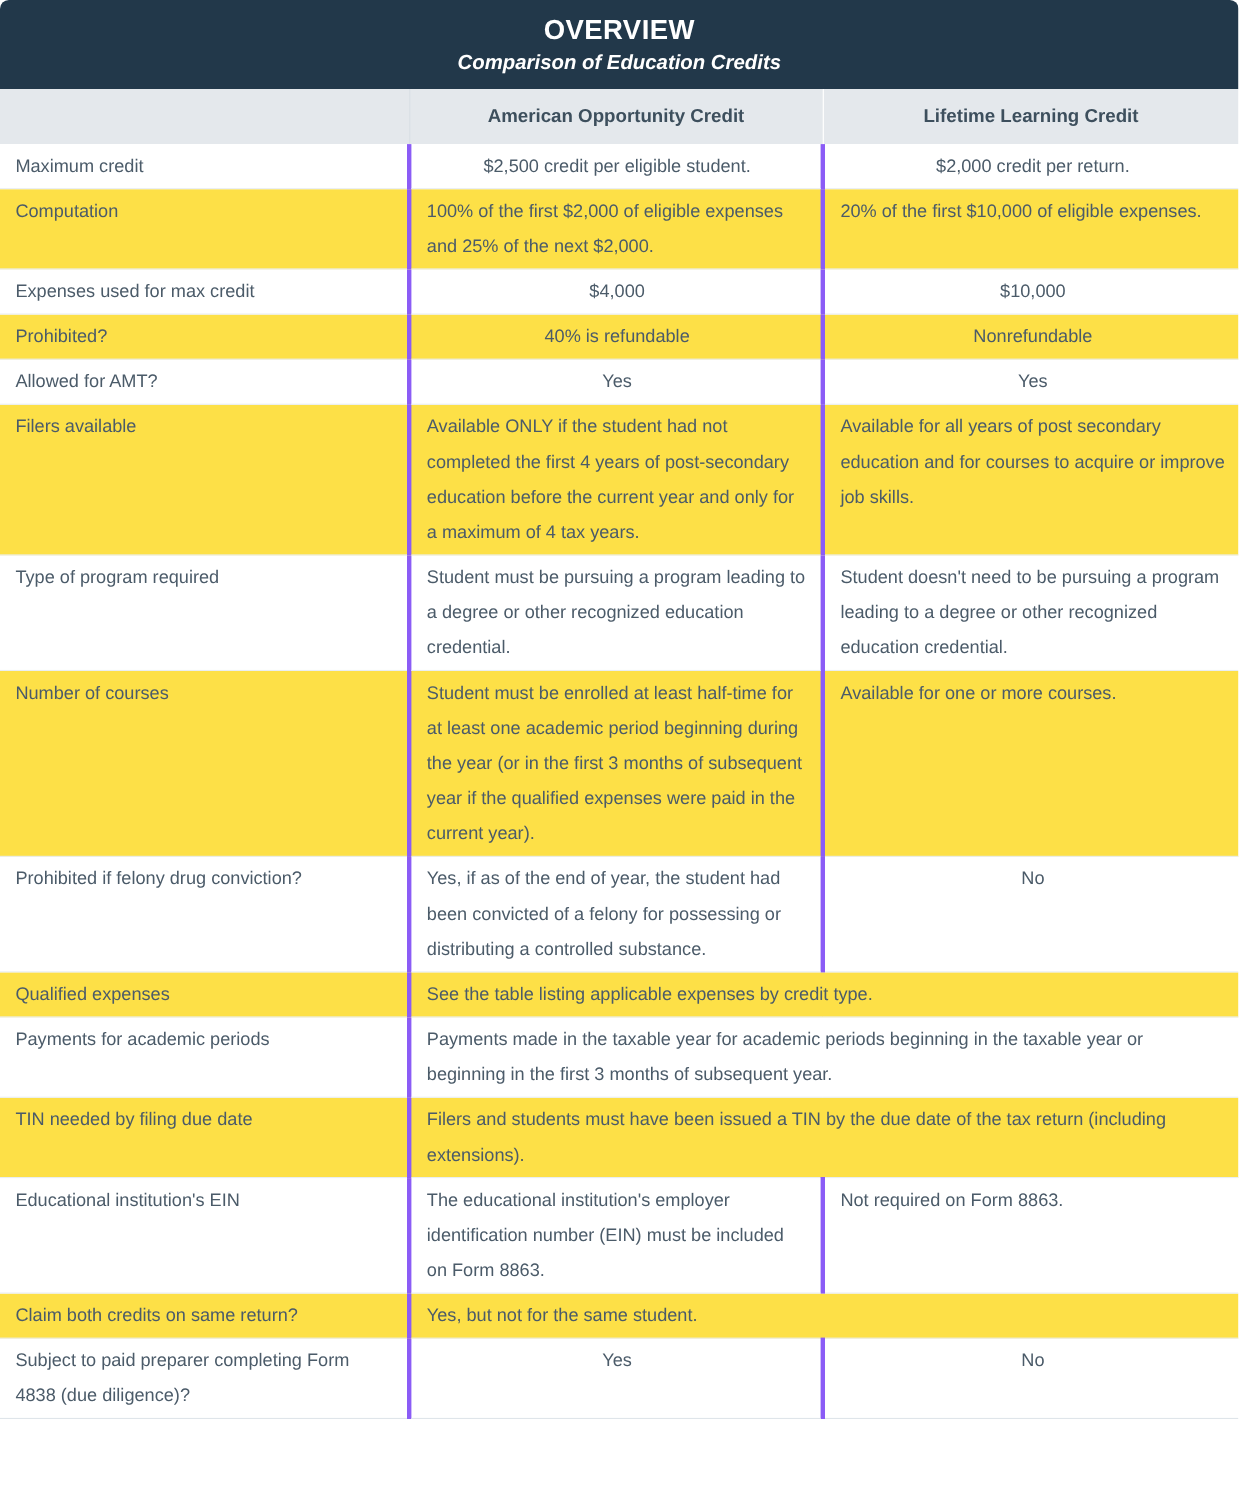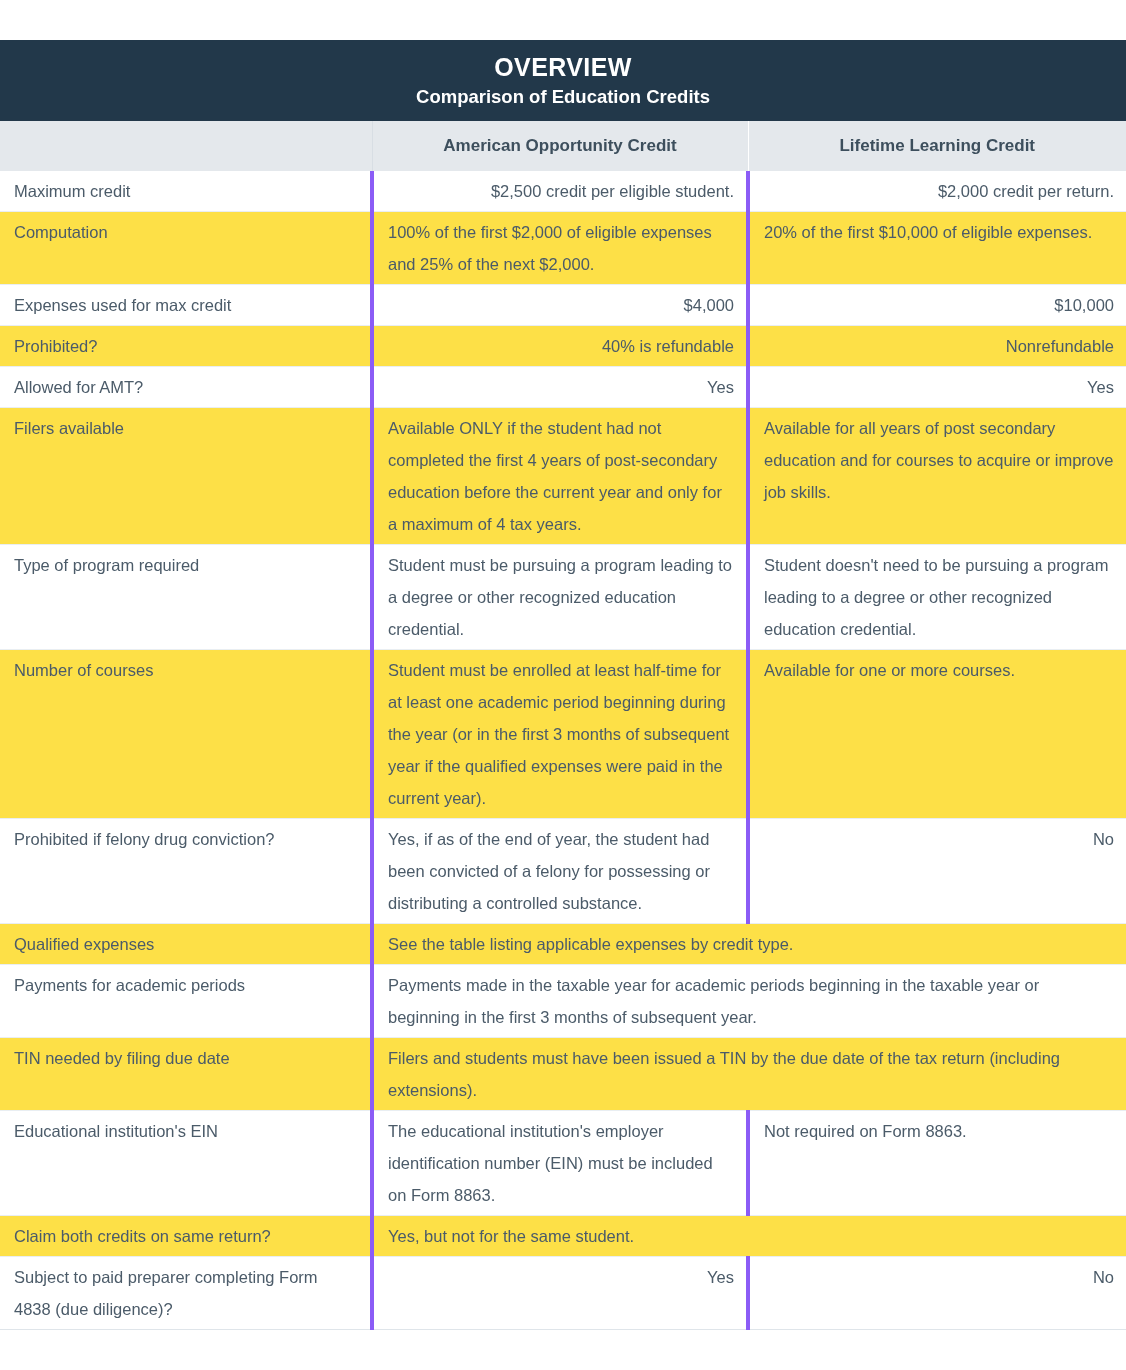--- a/index.html
+++ b/index.html
@@ -19,32 +19,32 @@
     position: relative;
   }
 
   
   .title-band {
     background: #22384a;
     color: #ffffff;
     padding: 10px 0 13px 0;
     text-align: center;
     height: 81px;
-    margin-top: 40px;
   }
   .title-main {
     font-size: 25px;
     font-weight: bold;
     letter-spacing: 0.4px;
     line-height: 34px;
   }
   .title-sub {
     font-size: 18.5px;
     font-weight: bold;
     line-height: 26px;
+    font-style: italic;
   }
 
   
   table.cmp {
     width: 1126px;
     border-collapse: collapse;
     table-layout: fixed;
   }
   col.c-label { width: 372px; }
   col.c-aoc   { width: 376px; }
@@ -72,21 +72,21 @@
     font-size: 16.5px;
     line-height: 32px;
     padding: 4px 12px 4px 14px;
     vertical-align: top;
     border-right: 4px solid #8b5cf6;
     border-bottom: 1px solid #e9eef2;
   }
   tbody td:last-child { border-right: none; }
   tbody tr:last-child td { border-bottom: 1px solid #dfe5ea; }
 
-  td.center { text-align: right; margin-top: 32px; }
+  td.center { text-align: center; margin-top: 32px; }
   td.left   { text-align: left; }
   td.label  { text-align: left; }
   td.span2  { border-right: none; margin-top: 40px; }
 </style>
 </head>
 <body>
 
 <div class="card">
 
   <div class="title-band">

